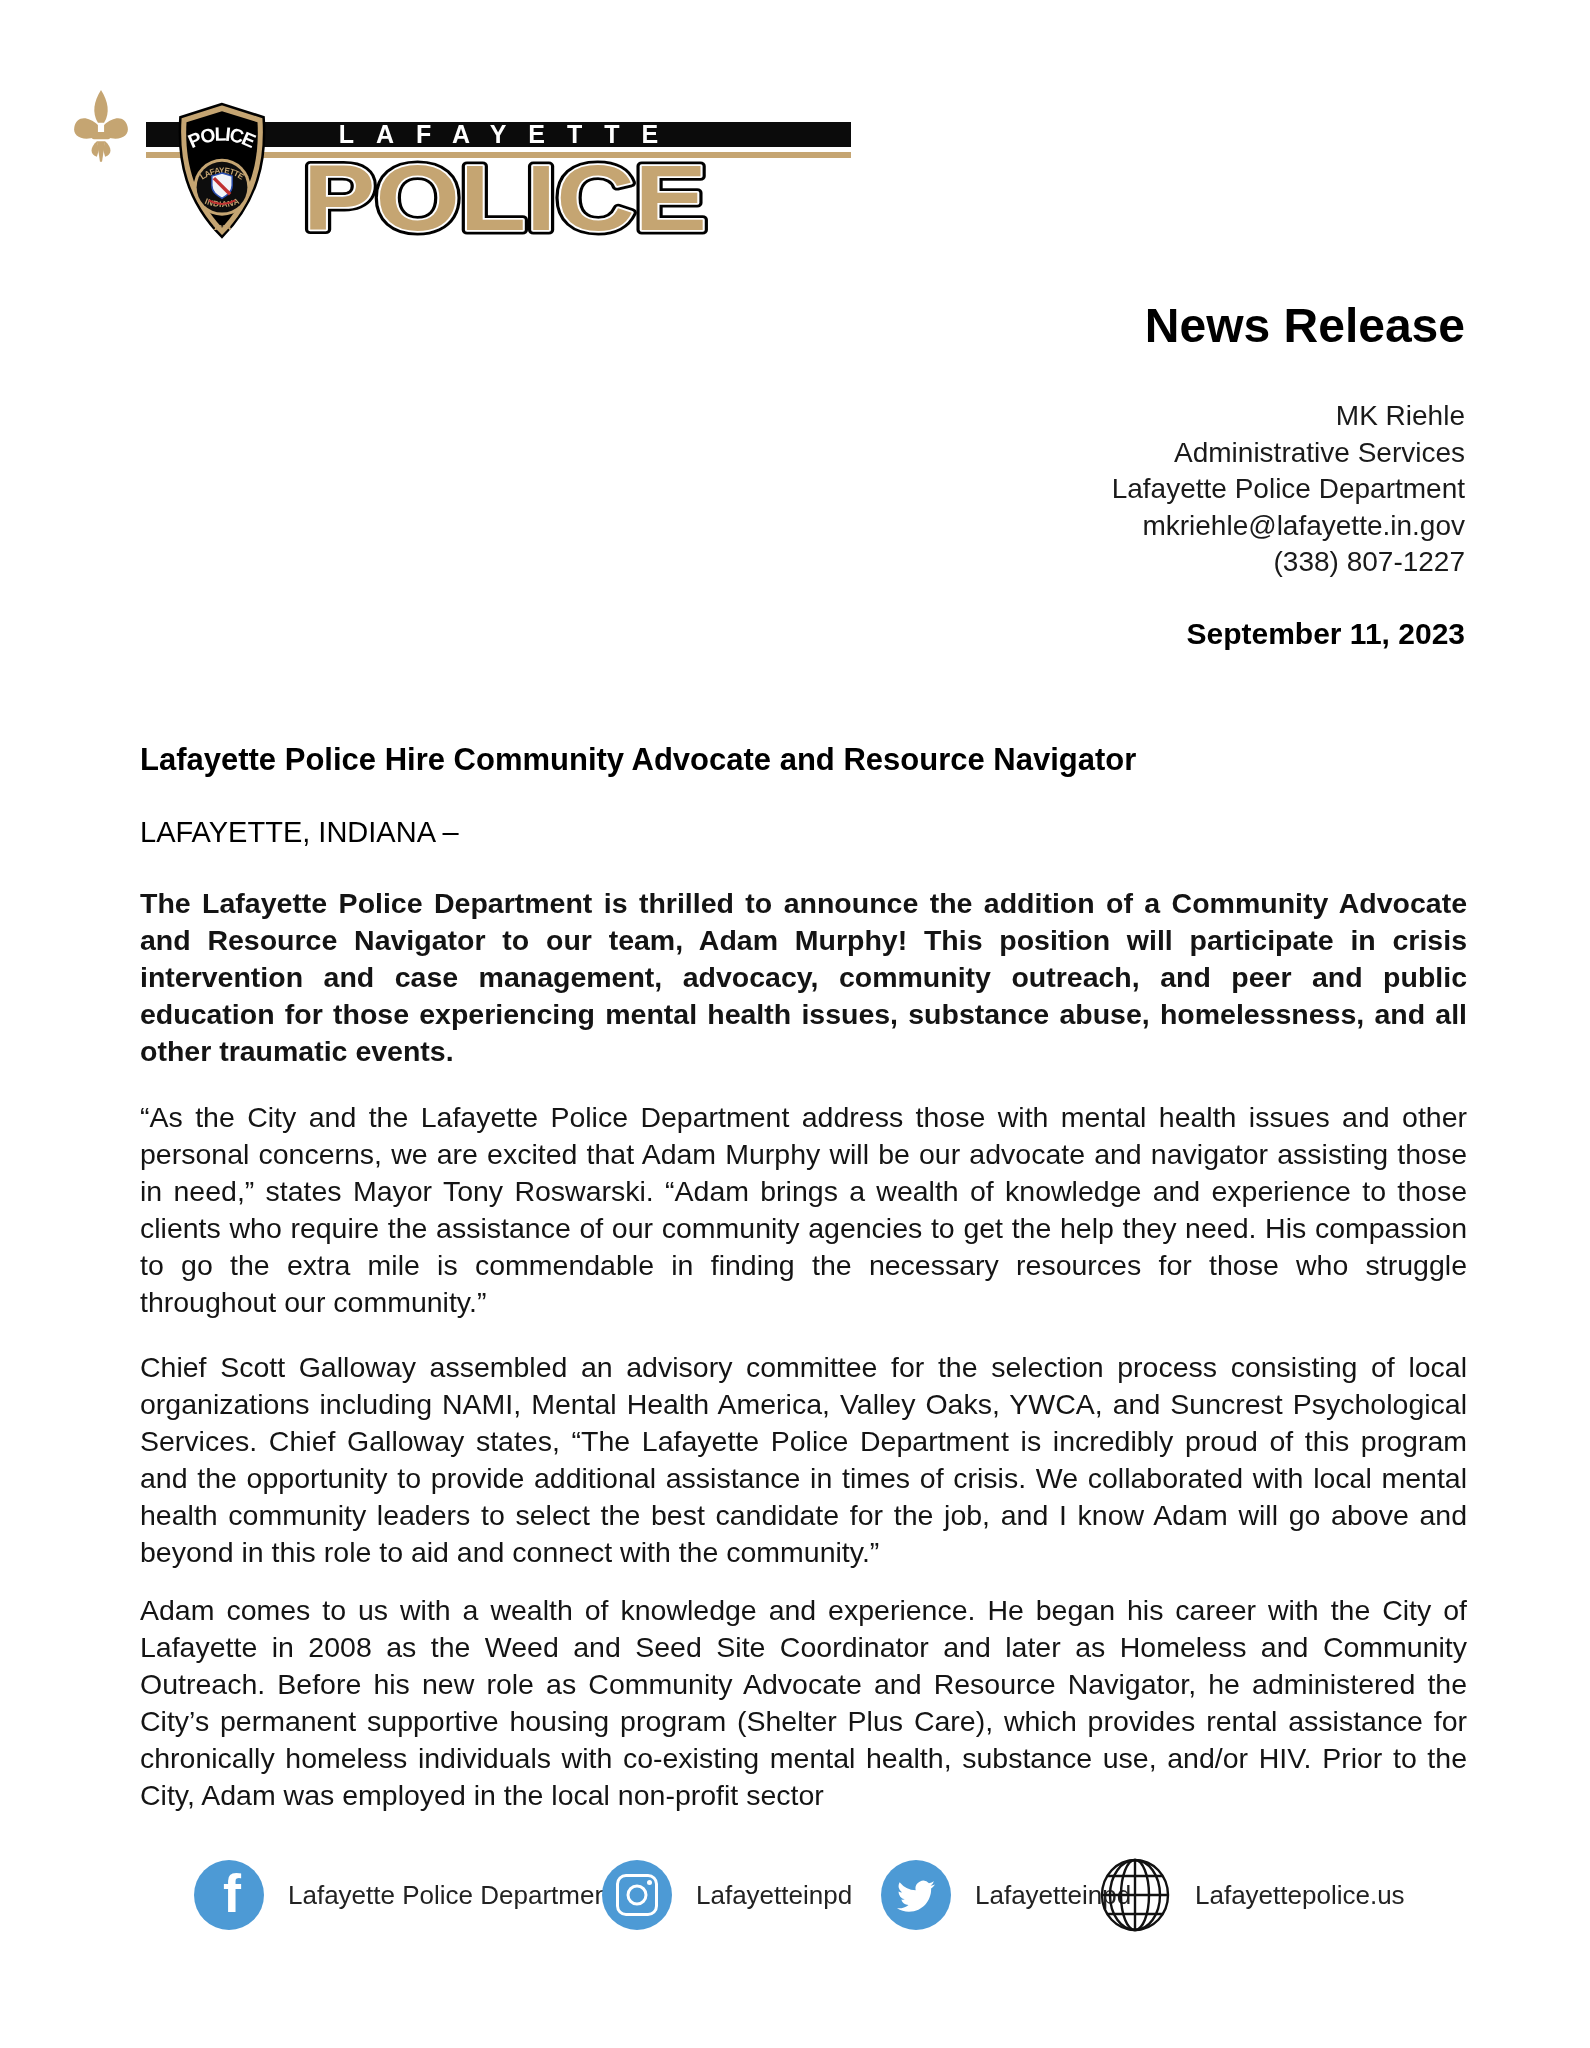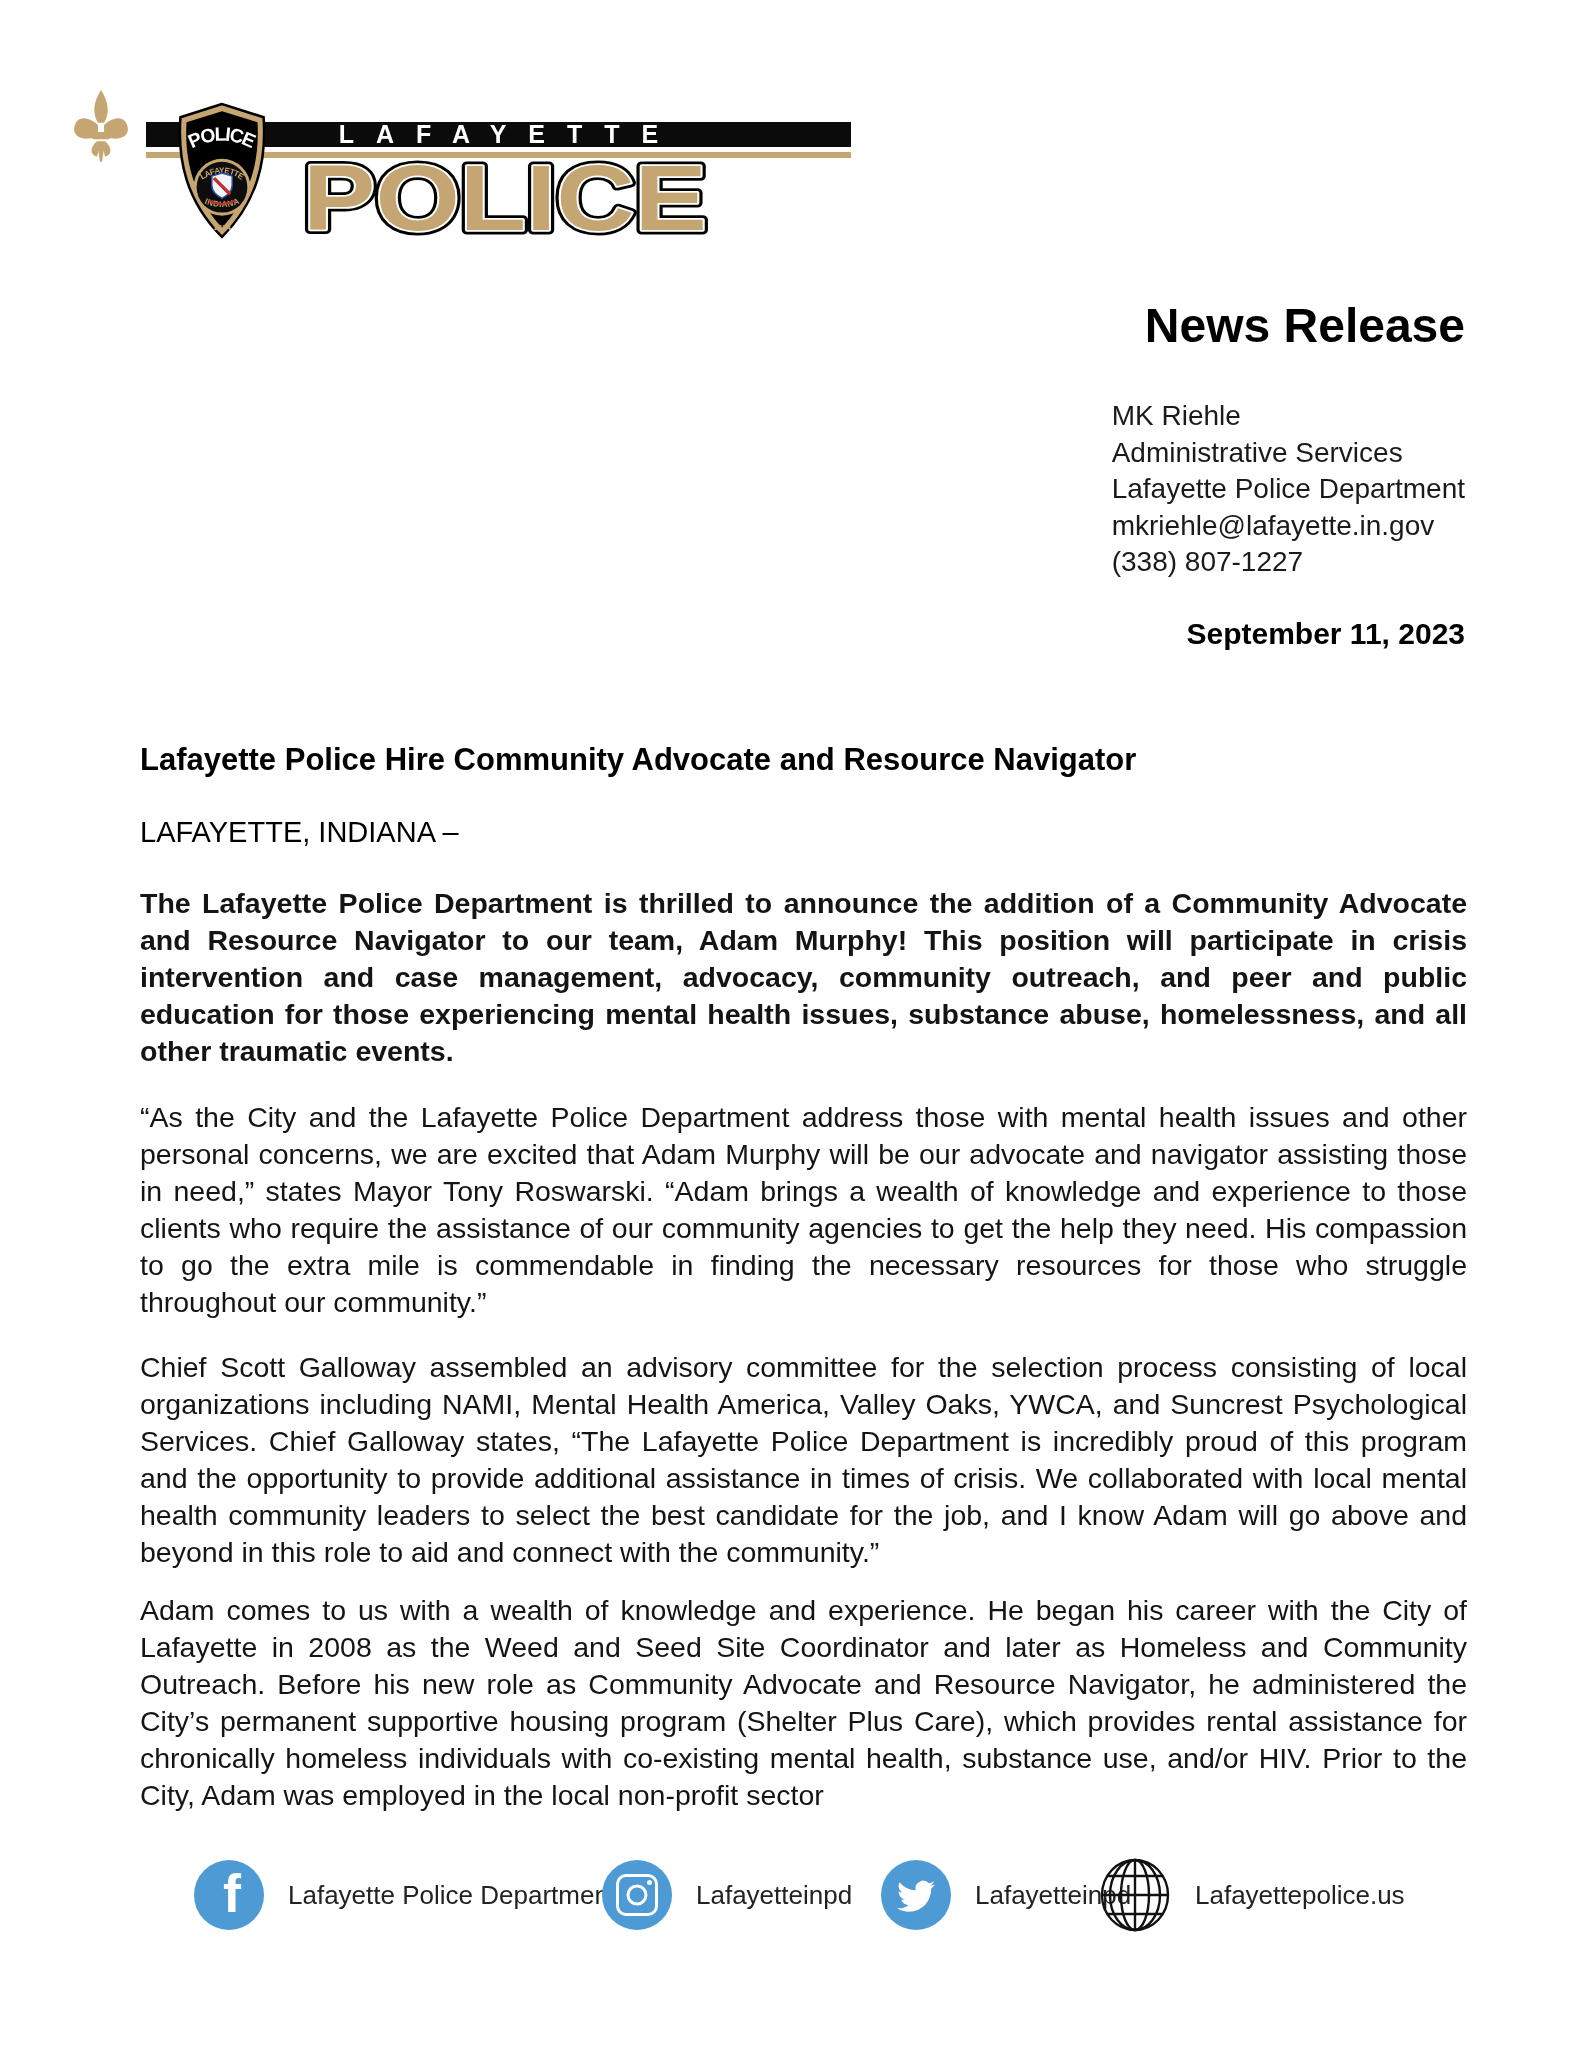--- a/index.html
+++ b/index.html
@@ -30,21 +30,21 @@
   }
   .badge{position:absolute;left:166px;top:102px;}
   
   .news-release{
     position:absolute;right:125px;top:298px;
     font-size:48px;font-weight:bold;color:#000;
     text-align:right;white-space:nowrap;
   }
   .contact{
     position:absolute;right:125px;top:398px;
-    font-size:28px;line-height:36.5px;color:#1a1a1a;
+    font-size:28px;line-height:36.5px;text-align:right;color:#1a1a1a;
   }
   .release-block{
     position:absolute;right:125px;top:613px;
     font-size:30px;line-height:42px;font-weight:bold;text-align:right;color:#000;
   }
   
   .headline{
     position:absolute;left:140px;width:1327px;top:742px;
     font-size:31px;font-weight:bold;text-align:left;color:#000;
   }

